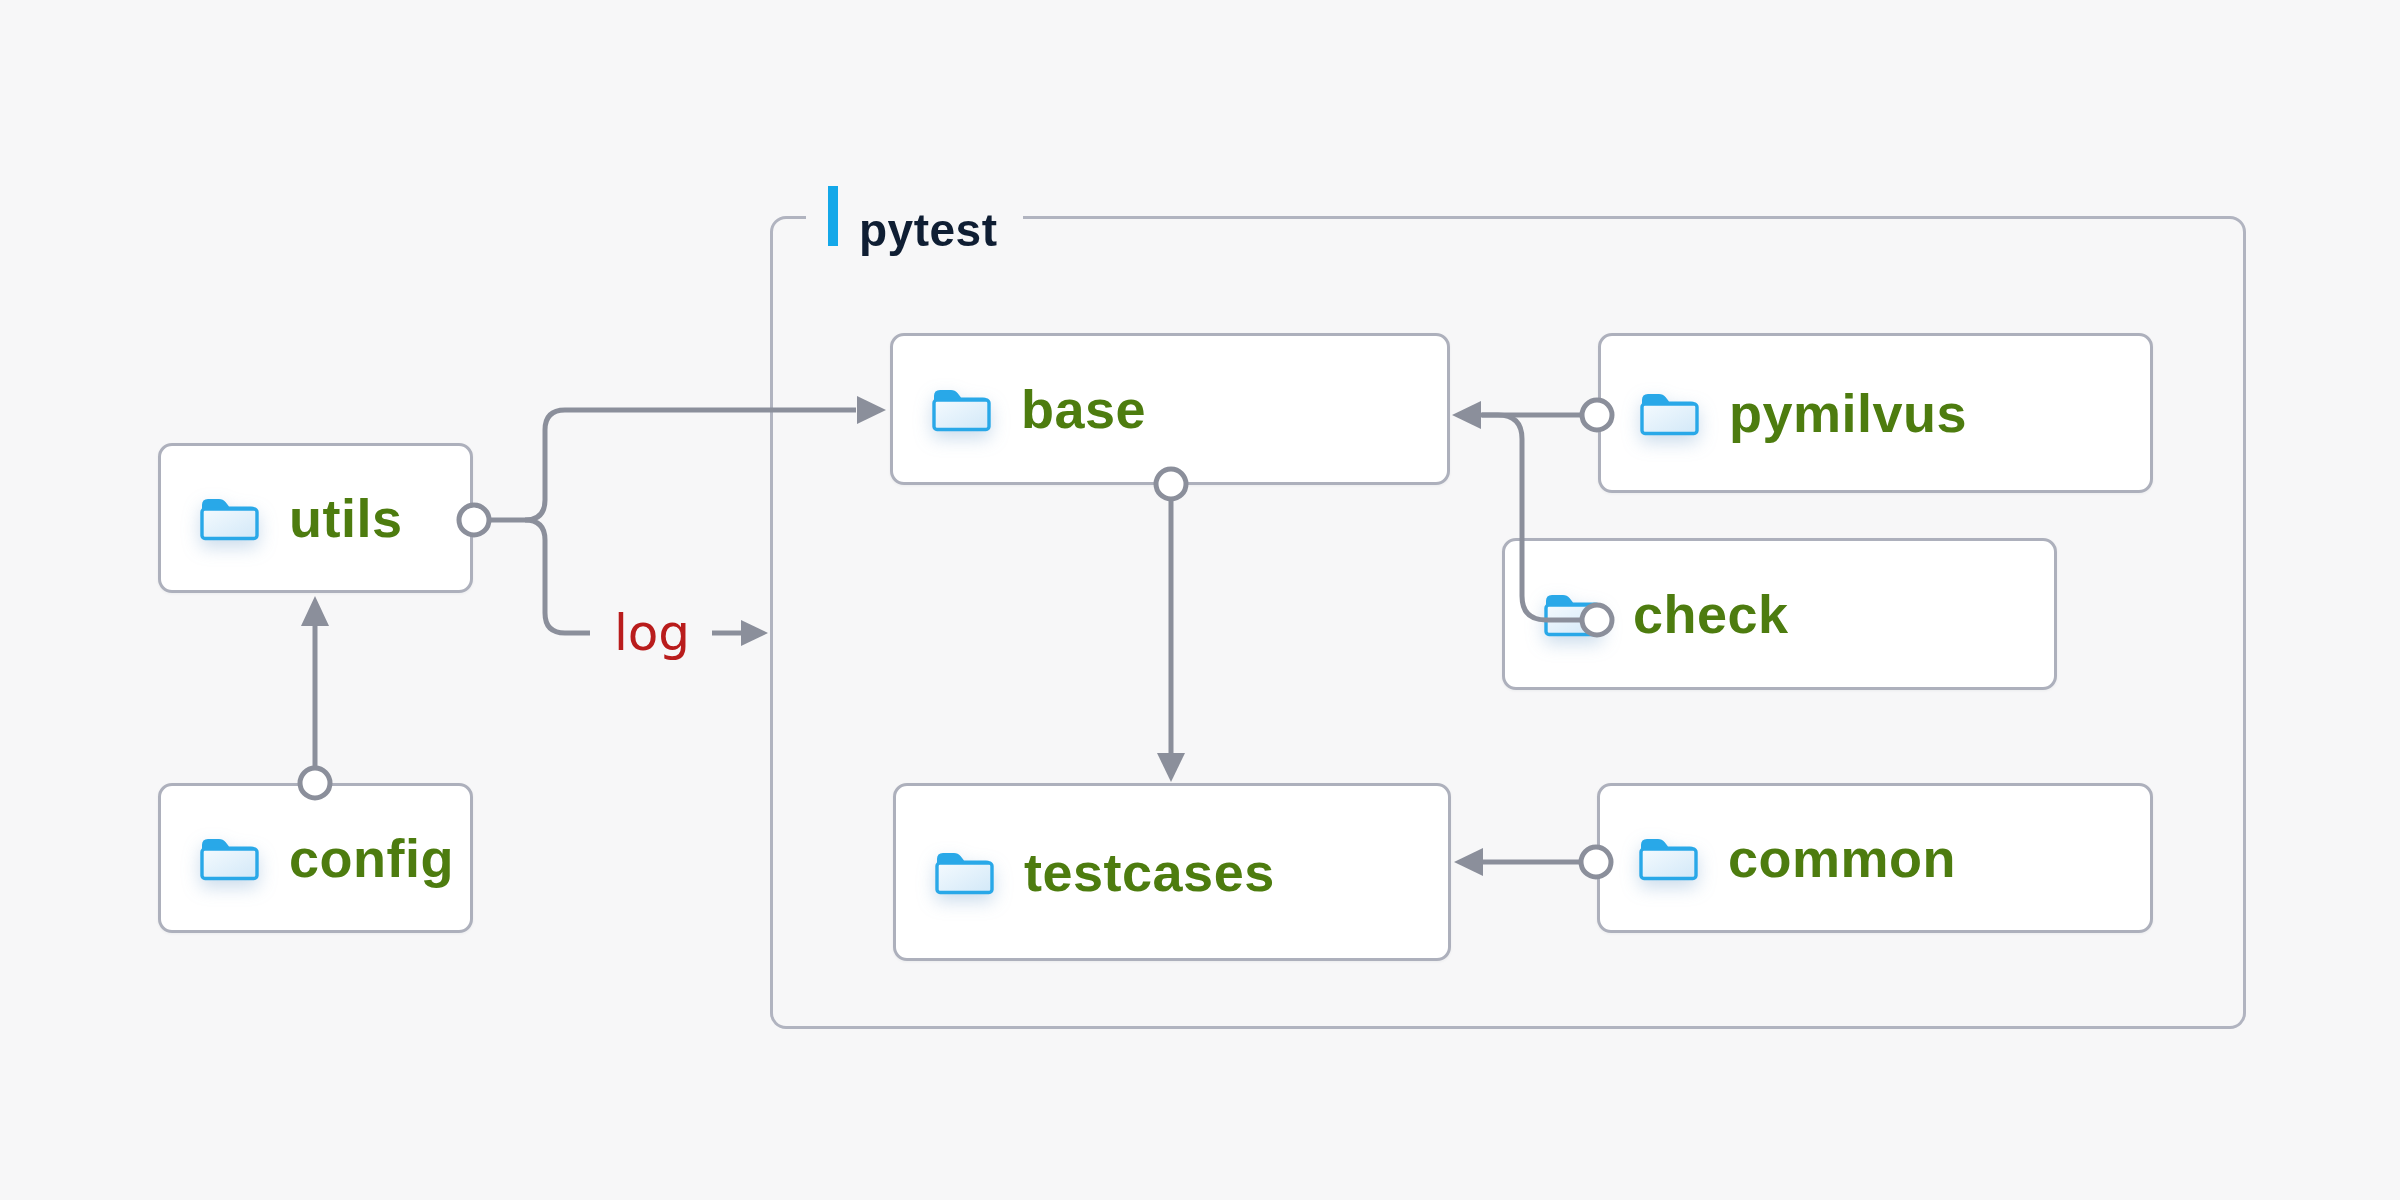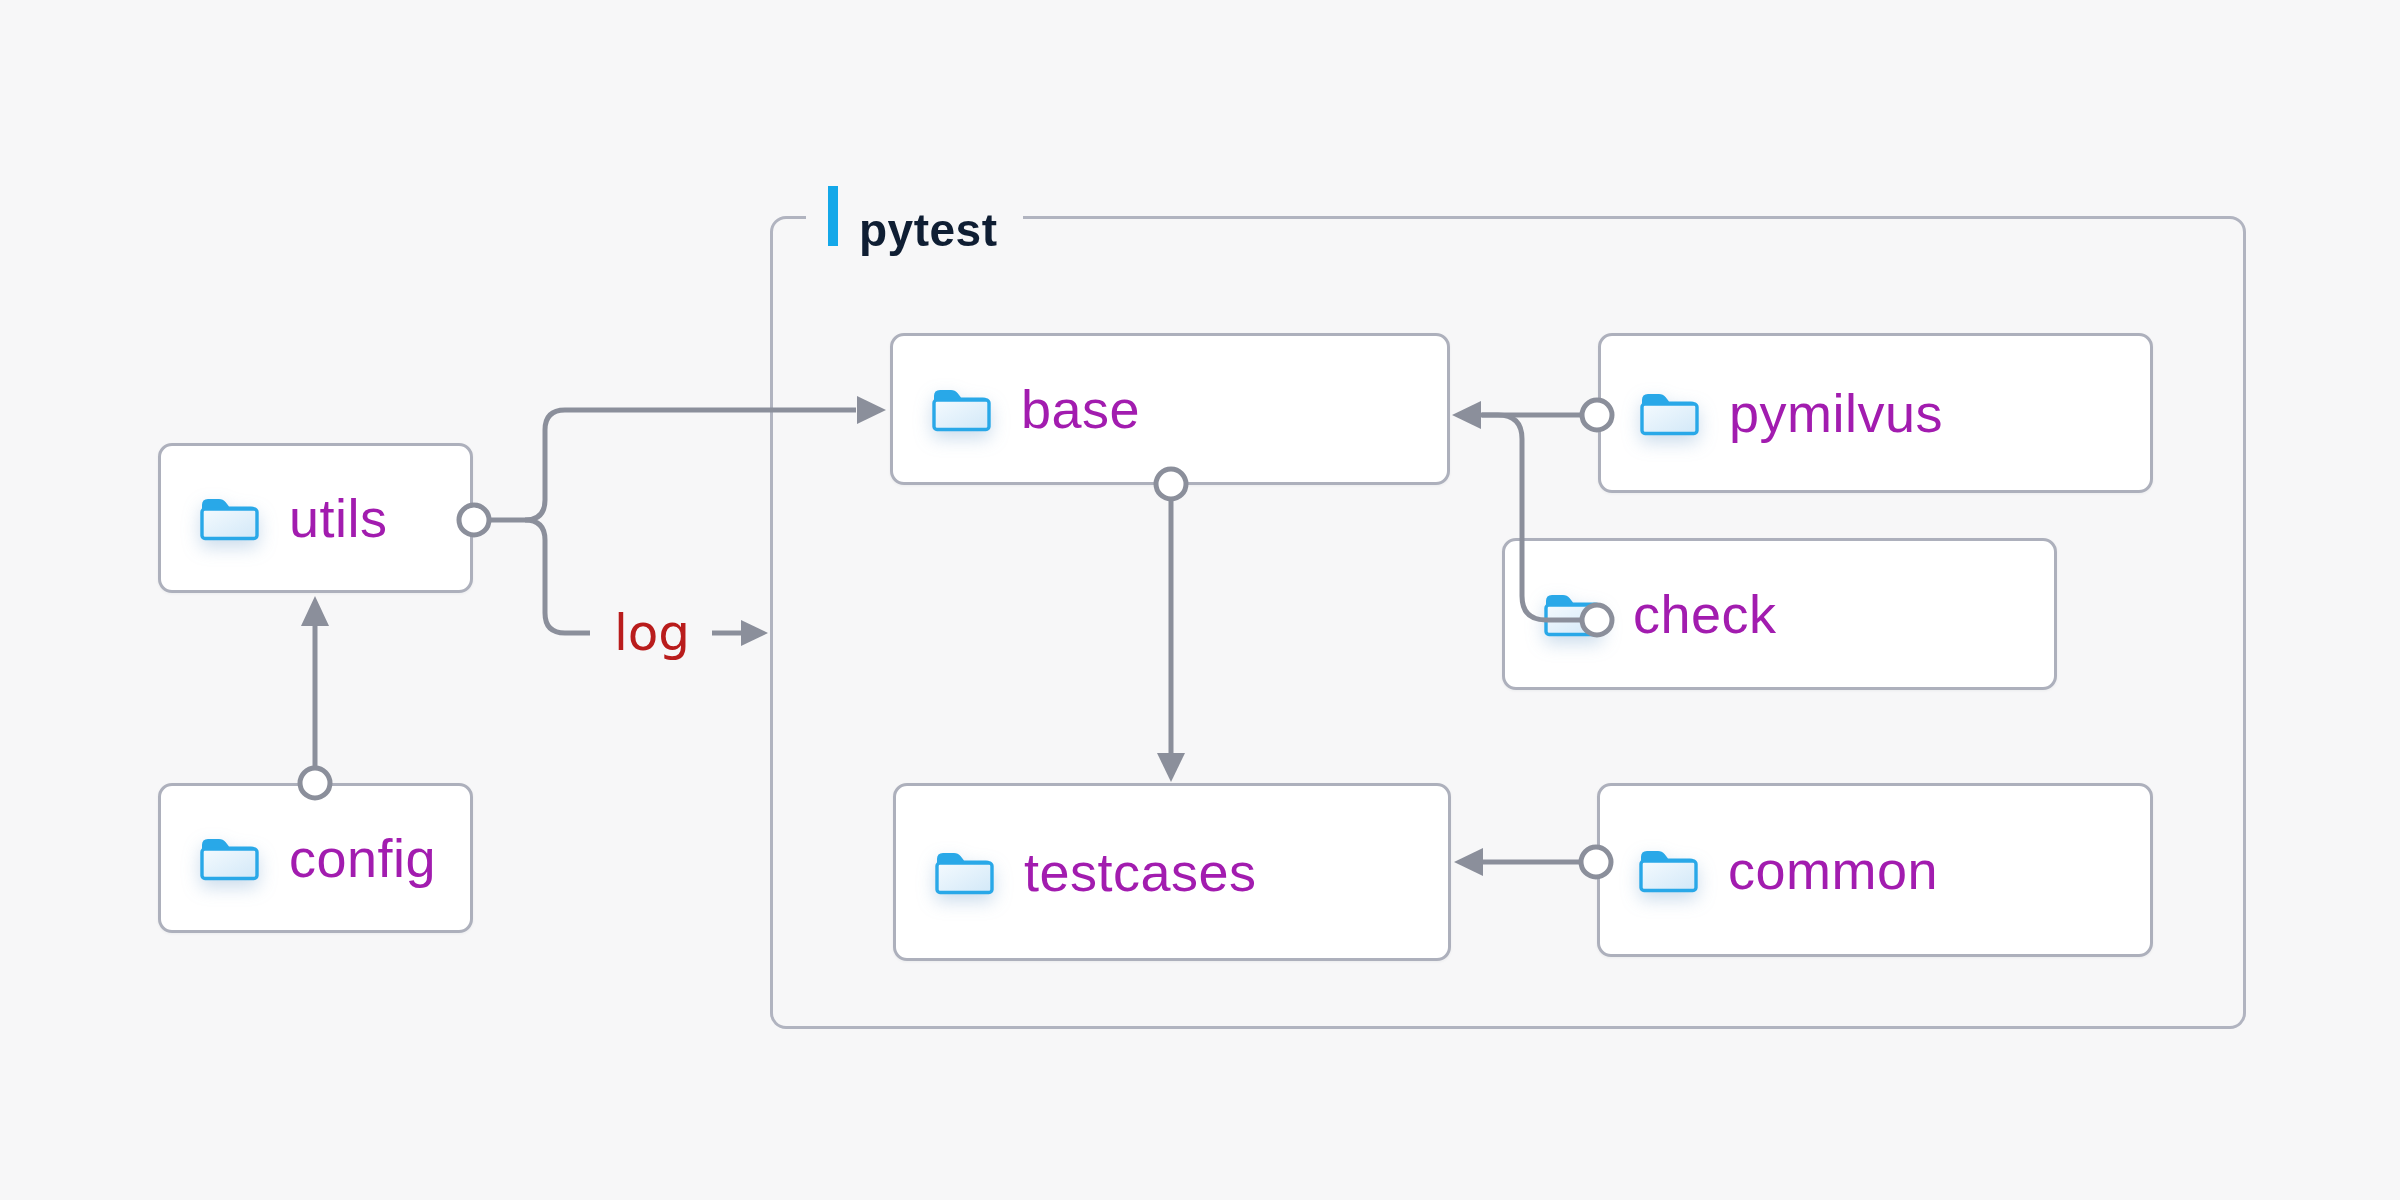--- a/index.html
+++ b/index.html
@@ -19,31 +19,31 @@
   .group-label .bar { width:10px; height:60px; background:#14a8e9; }
   .group-label .txt { font-size:46px; font-weight:700; color:#0f1e33; letter-spacing:0.5px;margin-top:28px; }
 
   
   .node {
     position:absolute; background:#ffffff;
     border:3px solid #adb0bc; border-radius:14px; box-sizing:border-box;
     display:flex; align-items:center; padding-left:36px; gap:26px;
     box-shadow:0 1px 3px rgba(20,30,50,0.05); z-index:2;
   }
-  .node .label { font-size:54px; font-weight:400; color:#a21caf; letter-spacing:0.5px; }
+  .node .label { font-size:54px; font-weight:700; color:#4d7c0f; letter-spacing:0.5px; }
   .folder { width:66px; height:52px; display:block; flex:0 0 auto;
             filter:drop-shadow(0 7px 9px rgba(70,130,185,0.28)); }
 
   #node-utils     { left:158px;  top:443px; width:315px; height:150px; }
   #node-config    { left:158px;  top:783px; width:315px; height:150px; }
   #node-base      { left:890px;  top:333px; width:560px; height:152px; }
   #node-pymilvus  { left:1598px; top:333px; width:555px; height:160px; }
   #node-check     { left:1502px; top:538px; width:555px; height:152px; }
   #node-testcases { left:893px;  top:783px; width:558px; height:178px; }
-  #node-common    { left:1597px; top:783px; width:556px; height:174px; }
+  #node-common    { left:1597px; top:783px; width:556px; height:150px; }
 
   
   .wires { position:absolute; left:0; top:0; z-index:4; pointer-events:none; }
   .wires path, .wires line { stroke:#8b8f9b; stroke-width:5; fill:none; }
   .wires circle { stroke:#8b8f9b; stroke-width:5; fill:#ffffff; }
   .wires polygon { fill:#8b8f9b; stroke:none; }
 
   .log-label {
     position:absolute; left:602px; top:604px; width:100px; text-align:center;
     font-family:"DejaVu Sans",sans-serif; font-size:50px; font-weight:400;

